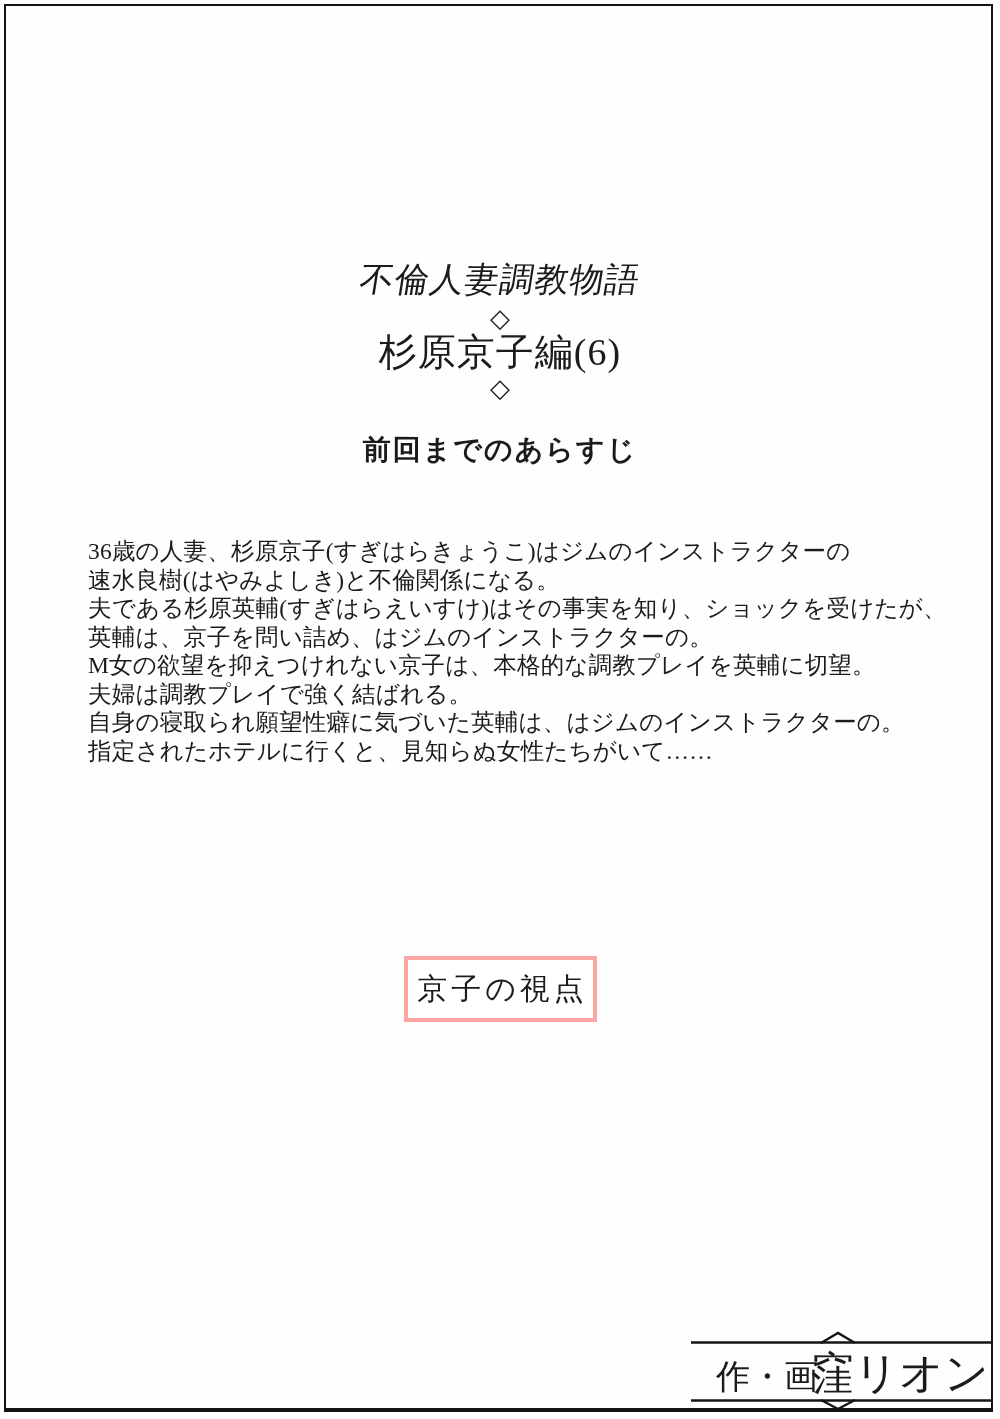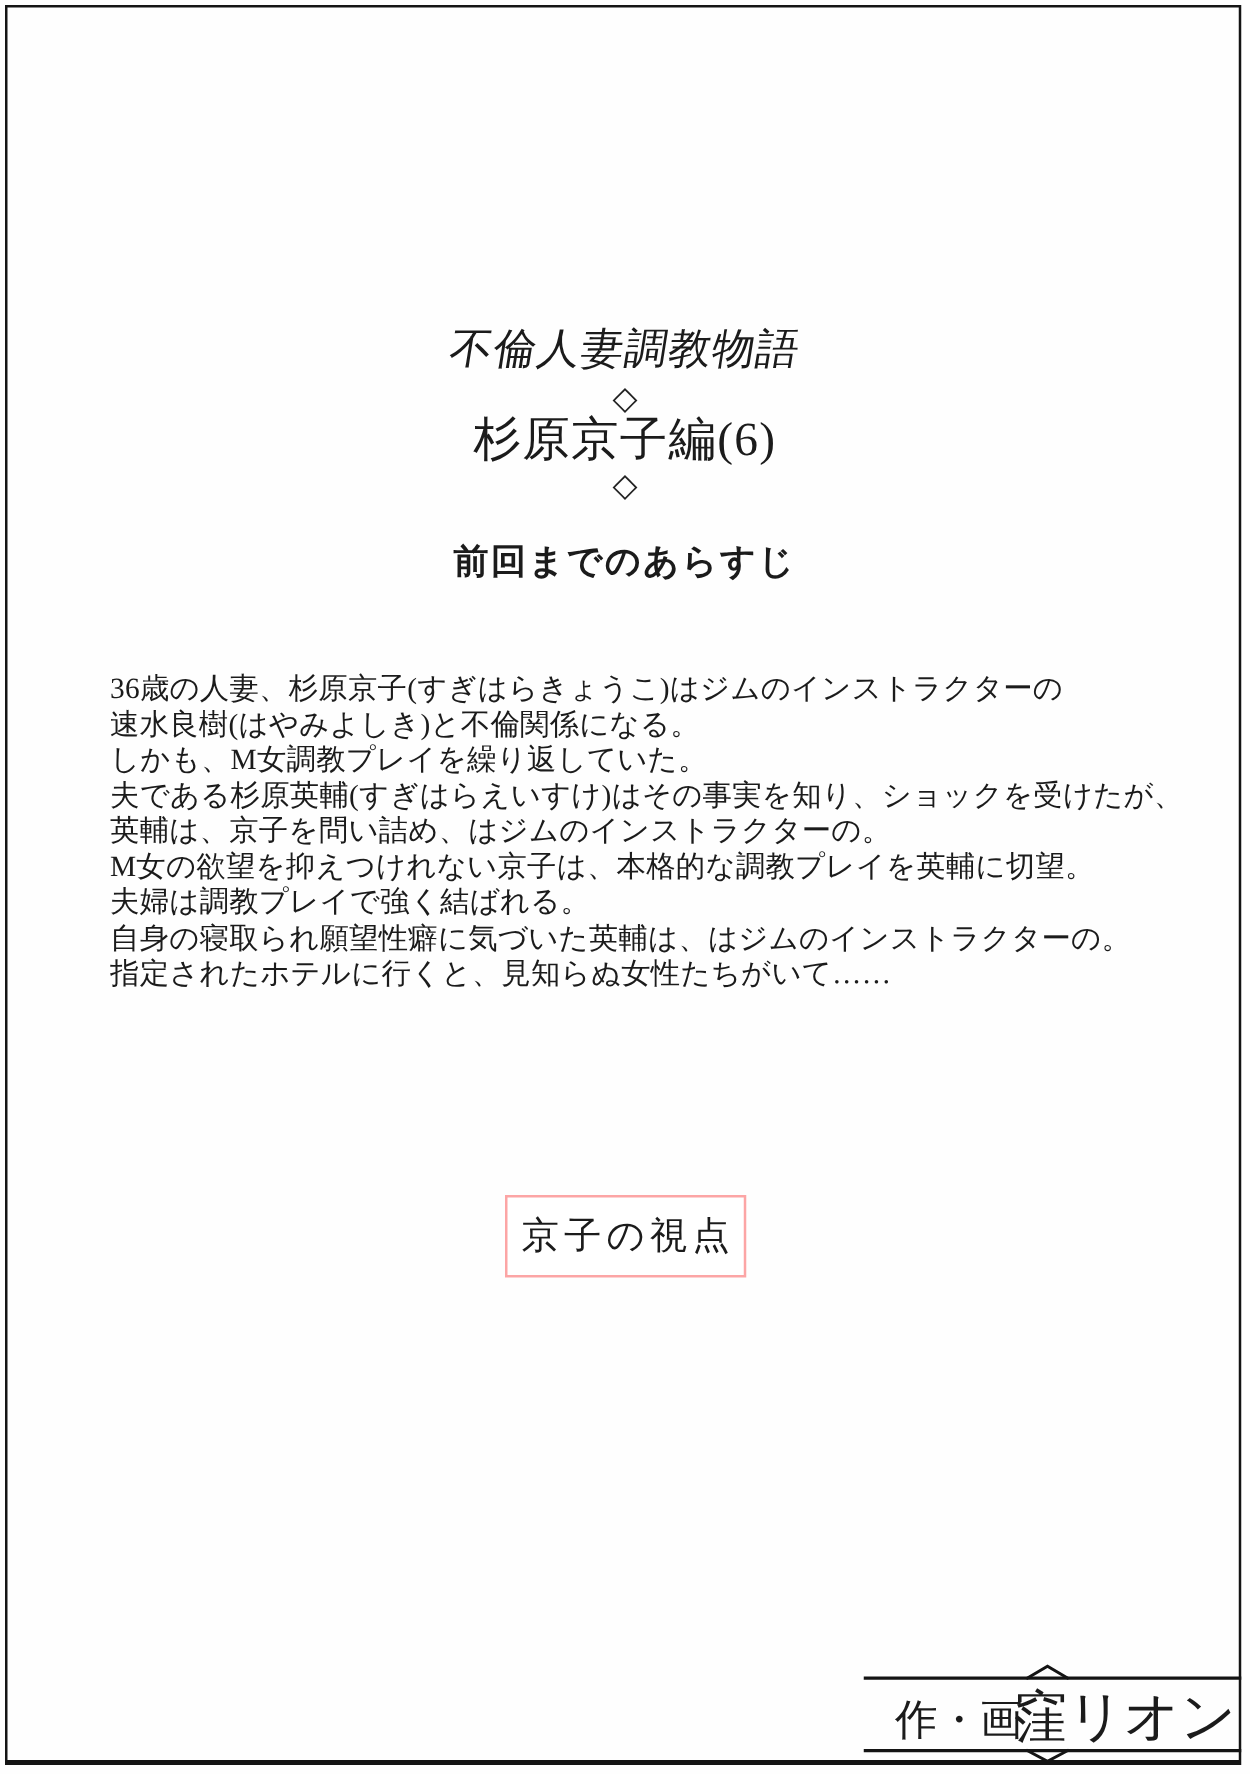--- a/index.html
+++ b/index.html
@@ -75,21 +75,21 @@
     letter-spacing: 0.2px;
     white-space: nowrap;
   }
   .viewpoint-box {
     position: absolute;
     left: 404px;
     top: 956px;
     width: 193px;
     height: 66px;
     box-sizing: border-box;
-    border: 2px solid #fca5a5;
+    border: 4px solid #fca5a5;
     background: #fff;
     display: flex;
     align-items: center;
     justify-content: center;
   }
   .viewpoint-label {
     font-size: 30px;
     letter-spacing: 4px;
     margin-right: -4px; 
     line-height: 1;
@@ -142,21 +142,20 @@
     <span class="ornament">◇</span>
   </div>
 
   <div class="title-row synopsis-heading-row">
     <span class="synopsis-heading">前回までのあらすじ</span>
   </div>
 
   <div class="synopsis">
       <div>36歳の人妻、杉原京子(すぎはらきょうこ)はジムのインストラクターの</div>
       <div>速水良樹(はやみよしき)と不倫関係になる。</div>
-      <div>しかも、M女調教プレイを繰り返していた。</div>
       <div>夫である杉原英輔(すぎはらえいすけ)はその事実を知り、ショックを受けたが、</div>
       <div>英輔は、京子を問い詰め、はジムのインストラクターの。</div>
       <div>M女の欲望を抑えつけれない京子は、本格的な調教プレイを英輔に切望。</div>
       <div>夫婦は調教プレイで強く結ばれる。</div>
       <div>自身の寝取られ願望性癖に気づいた英輔は、はジムのインストラクターの。</div>
       <div>指定されたホテルに行くと、見知らぬ女性たちがいて……</div>
     </div>
 
   <div class="viewpoint-box">
     <span class="viewpoint-label">京子の視点</span>

